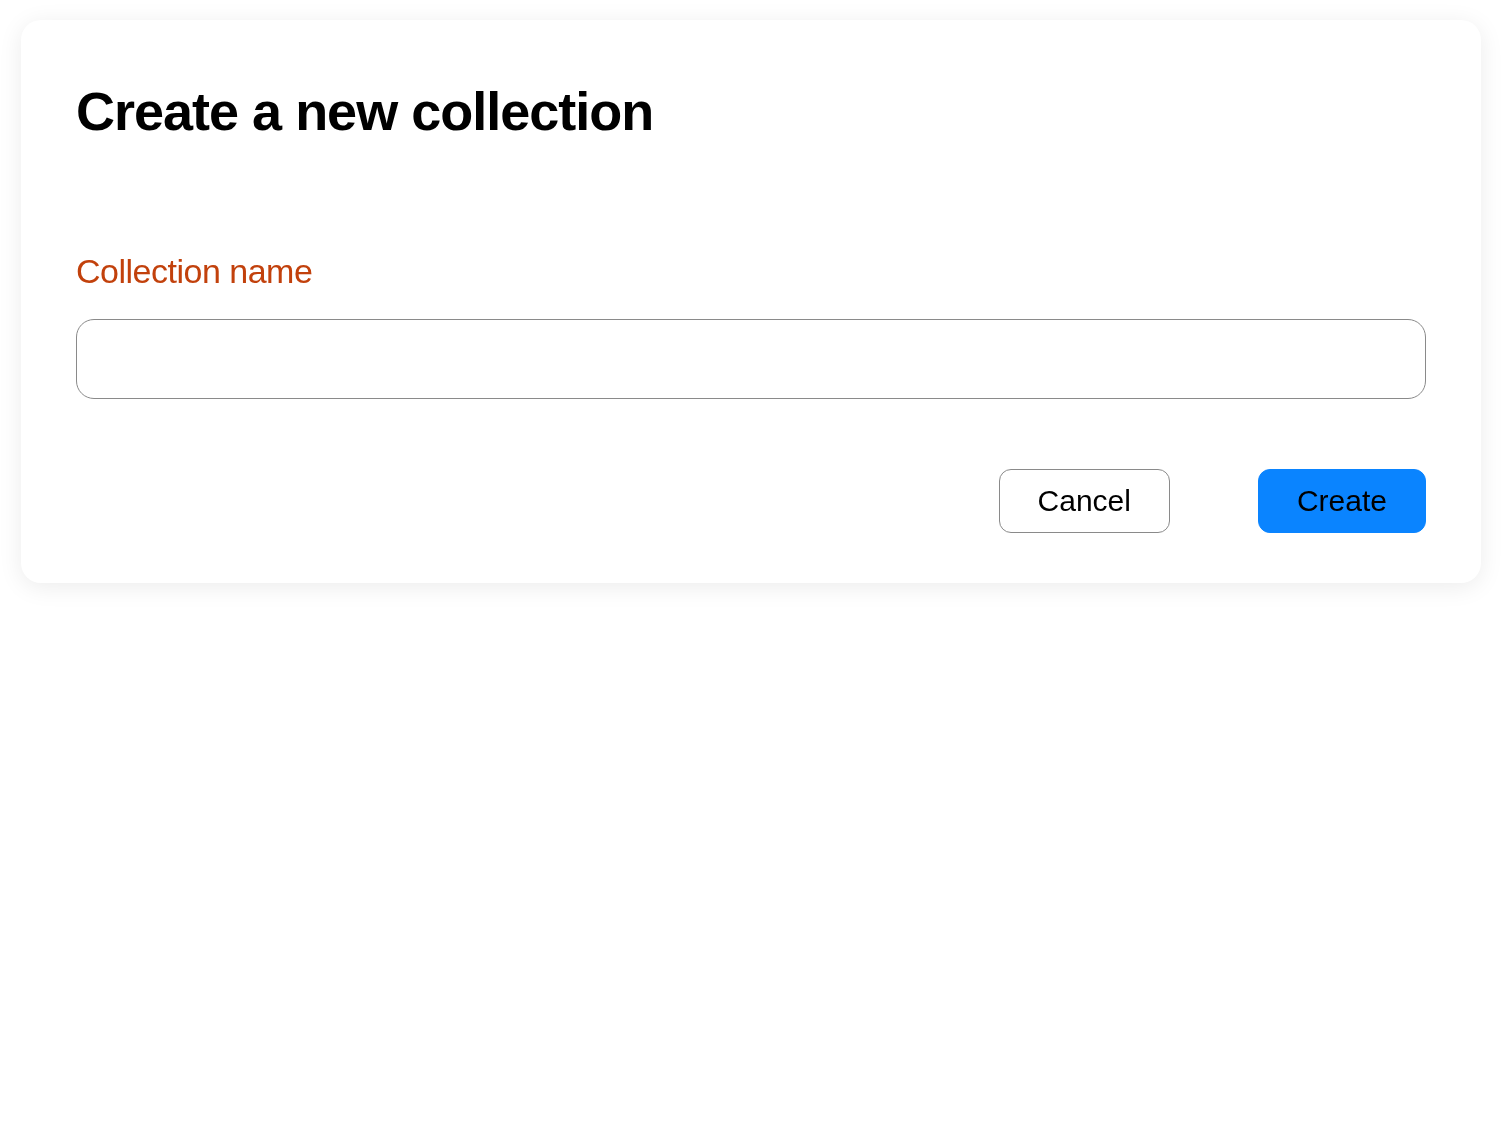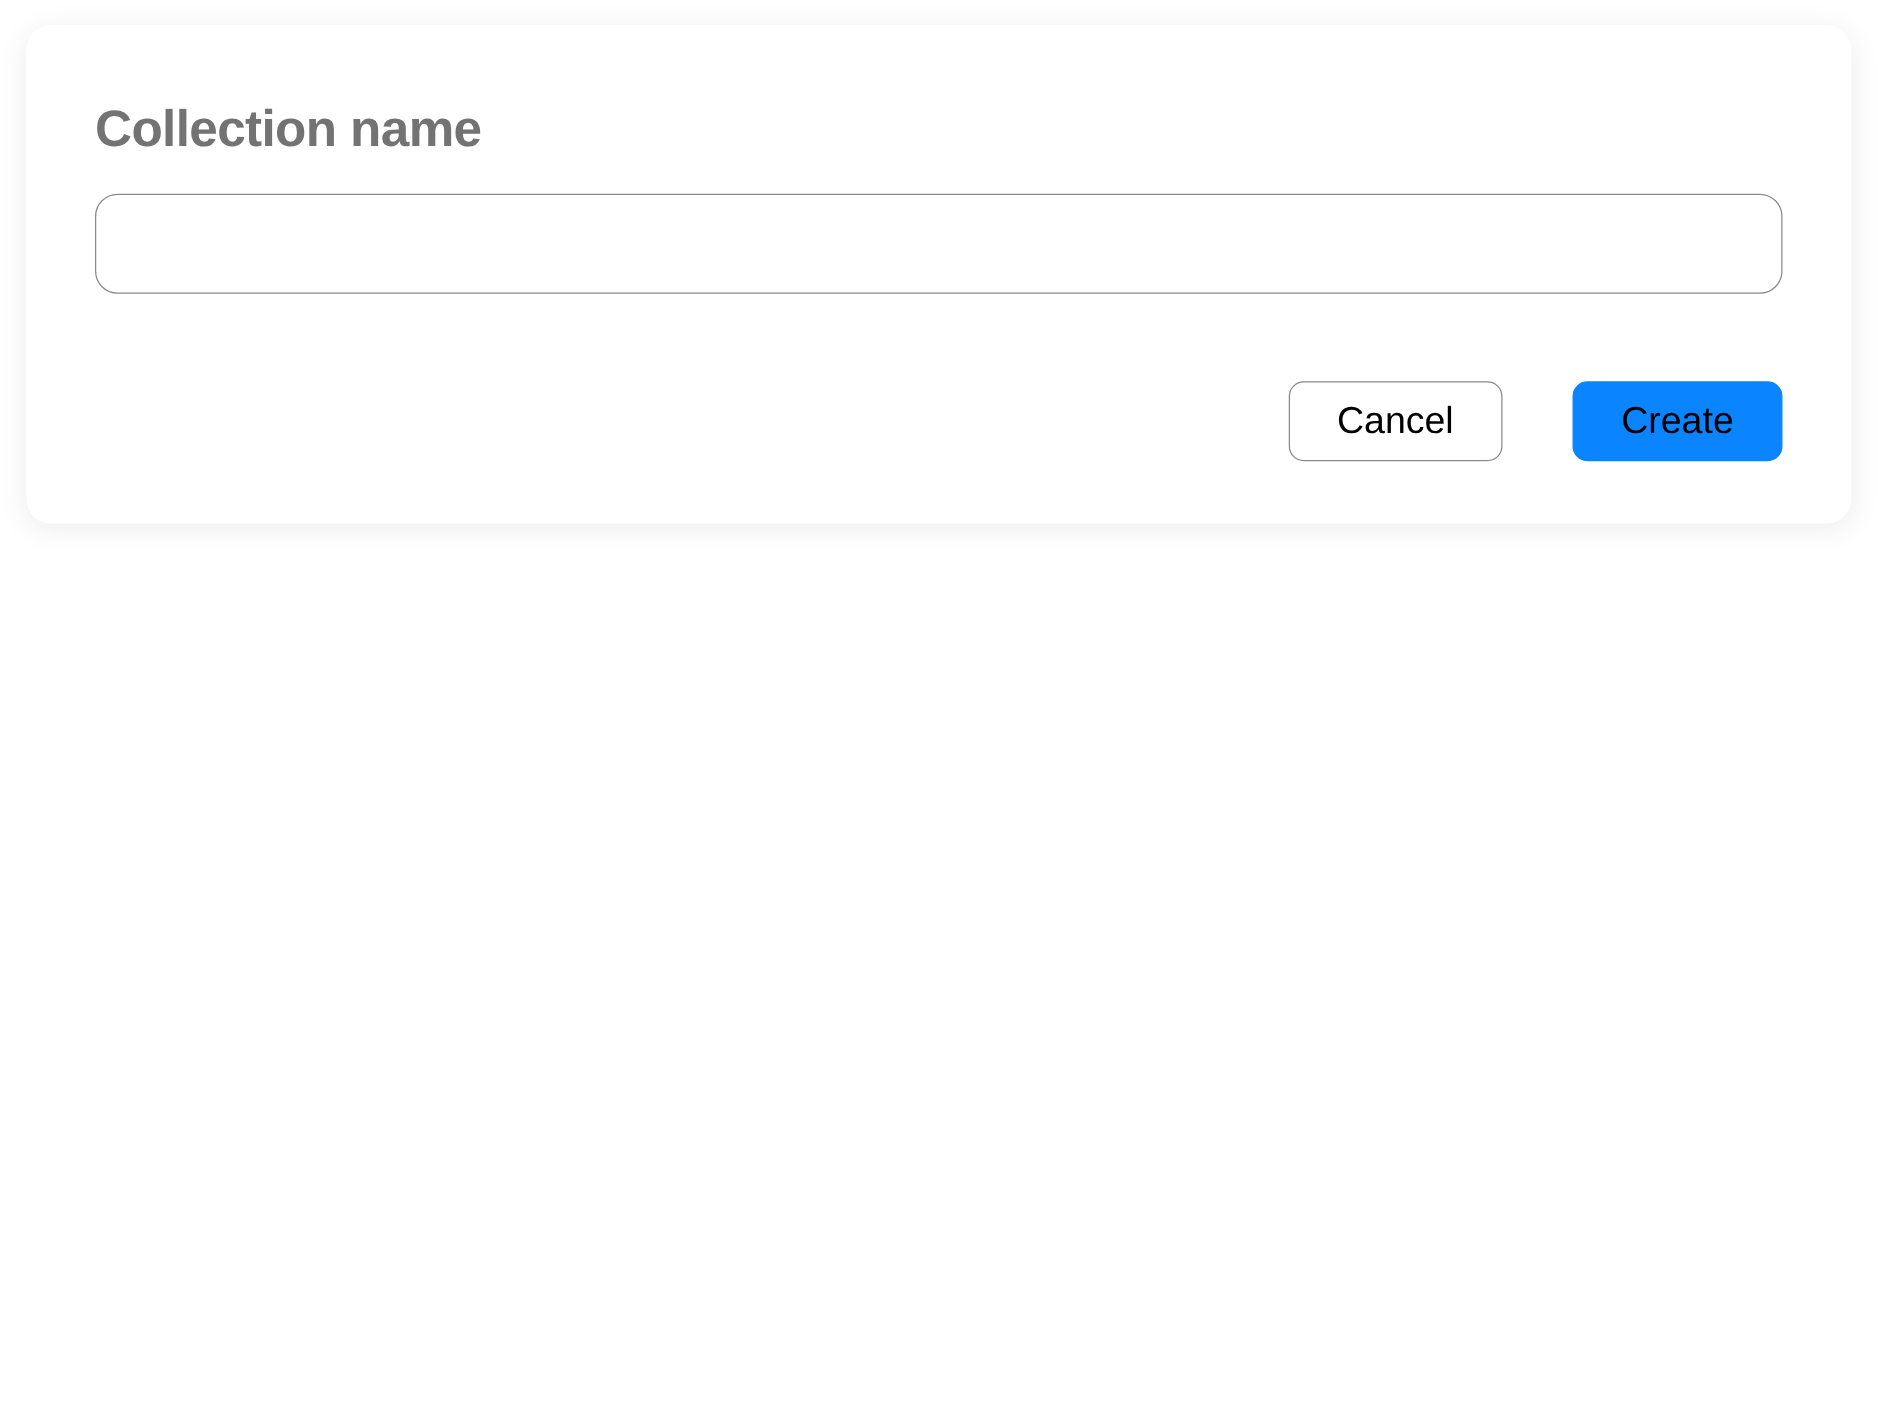--- a/index.html
+++ b/index.html
@@ -33,23 +33,23 @@
       color: #000000;
       margin-bottom: 110px;
     }
 
     .form-group {
       margin-bottom: 55px;
     }
 
     .form-label {
       display: block;
-      font-size: 41px;
-      font-weight: 700;
-      color: #737373;
+      font-size: 34px;
+      font-weight: 400;
+      color: #c2410c;
       margin-bottom: 28px;
       letter-spacing: -0.5px;
     }
 
     .text-input {
       width: 100%;
       height: 80px;
       border: 1.5px solid #8a8a8a;
       border-radius: 18px;
       padding: 0 20px;
@@ -68,21 +68,21 @@
       font-size: 26px;
       font-family: inherit;
       outline: none;
       background: #ffffff;
       resize: both;
     }
 
     .button-row {
       display: flex;
       justify-content: flex-end;
-      gap: 56px;
+      gap: 88px;
       margin-top: 70px;
     }
 
     .btn {
       font-size: 30px;
       font-weight: 400;
       padding: 16px 38px;
       border-radius: 12px;
       cursor: pointer;
       font-family: inherit;
@@ -99,20 +99,21 @@
       background: #0a84ff;
       color: #000000;
       border: 1.5px solid #0a84ff;
     }
   </style>
 </head>
 <body>
 
 <div class="modal-card">
 
+  <h1 class="modal-title">Create a new collection</h1>
 
   <div class="form-group">
     <label class="form-label">Collection name</label>
     <input type="text" class="text-input" value="" style="">
   </div>
 
 
   <div class="button-row">
     <button class="btn btn-cancel">Cancel</button>
     <button class="btn btn-create">Create</button>

